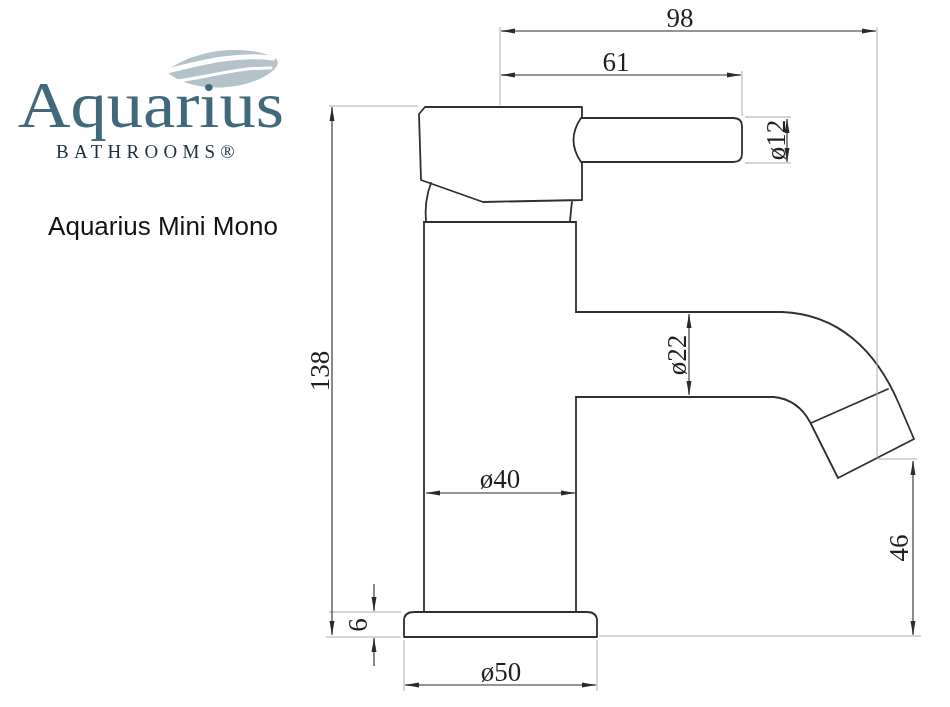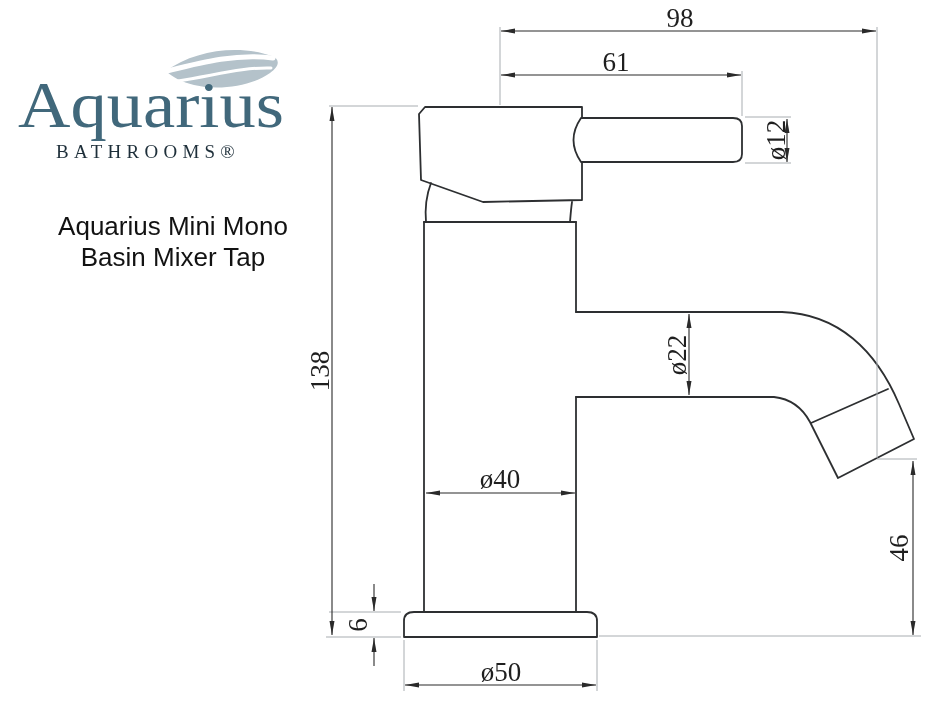--- a/index.html
+++ b/index.html
@@ -2,21 +2,21 @@
 <html><head>
 <meta charset="utf-8">
 <style>
   html,body{margin:0;padding:0;}
   body{
     width:950px;height:707px;position:relative;background:#ffffff;
     font-family:"Liberation Sans",sans-serif;overflow:hidden;
   }
   #logo-block{position:absolute;left:14px;top:44px;width:292px;height:130px;}
   #title-block{
-    position:absolute;left:23px;top:211px;width:300px;
+    position:absolute;left:13px;top:211px;width:300px;
     text-align:center;font-size:26px;line-height:31px;color:#121212;
     font-family:"Liberation Sans",sans-serif;
   }
   #drawing{position:absolute;left:0;top:0;}
   svg text.dim{
     font-family:"Liberation Serif","DejaVu Serif",serif;
     font-size:27px;fill:#1f1f1f;
   }
   svg text.brand{
     font-family:"Liberation Serif","DejaVu Serif",serif;
@@ -31,21 +31,20 @@
              C 238,42 205,47 180,41 C 168,38 158,33 152,27 Z" fill="#b4c2ca" stroke="none"></path>
     <path d="M 153,27 C 185,19 222,9 259,14" fill="none" stroke="#ffffff" stroke-width="5" stroke-linecap="round"></path>
     <path d="M 164,37 C 198,32 230,23 257,24" fill="none" stroke="#ffffff" stroke-width="3" stroke-linecap="round"></path>
   </g>
   <text class="brand" x="4" y="83" font-size="66" fill="#41687b" textLength="266" lengthAdjust="spacingAndGlyphs">Aquarius</text>
   <text class="brand" x="134" y="114" font-size="18" letter-spacing="5" fill="#1e2f3a" text-anchor="middle" textLength="184" lengthAdjust="spacingAndGlyphs" font-family="Liberation Sans, sans-serif">BATHROOMS®</text>
 </svg>
 
 <div id="title-block">
   <div>Aquarius Mini Mono</div>
-  <div>Basin Mixer Tap</div>
 </div>
 
 <svg id="drawing" width="950" height="707" viewBox="0 0 950 707">
   <defs>
     <marker id="arw" viewBox="0 0 14 6" refX="14" refY="3" markerWidth="14" markerHeight="6" markerUnits="userSpaceOnUse" orient="auto-start-reverse">
       <path d="M0,0.5 L14,3 L0,5.5 Z" fill="#2a2a2a"></path>
     </marker>
   </defs>
 
   <g stroke="#2d2f31" stroke-width="1.8" fill="none" stroke-linejoin="round" stroke-linecap="round">

